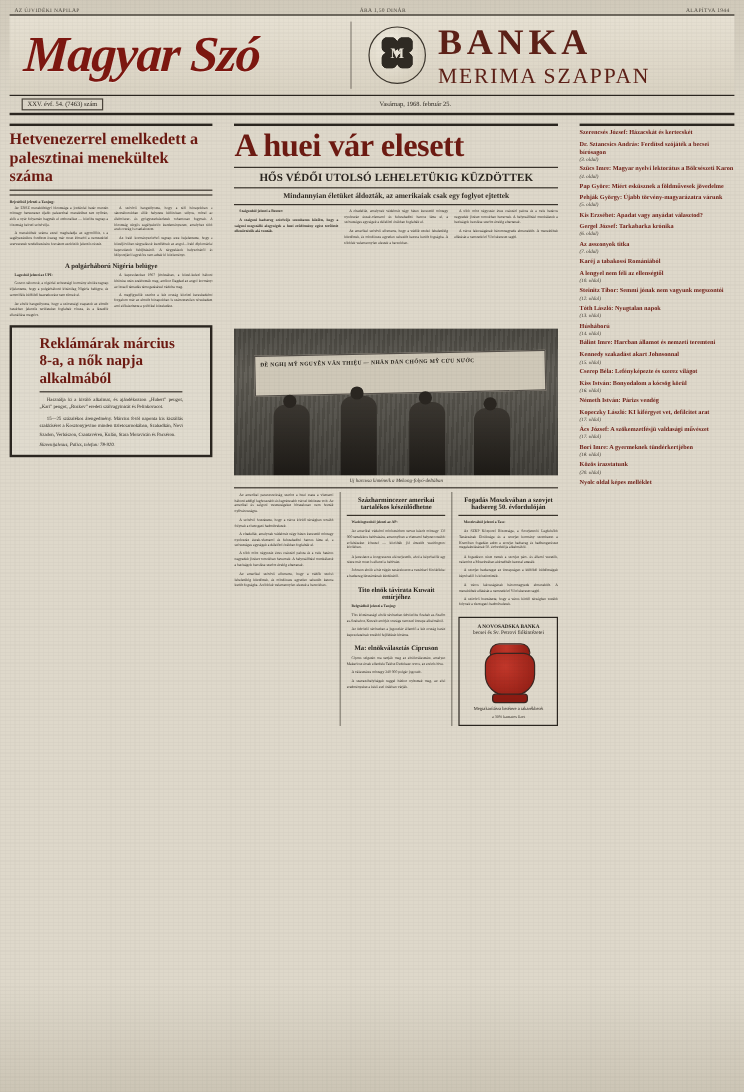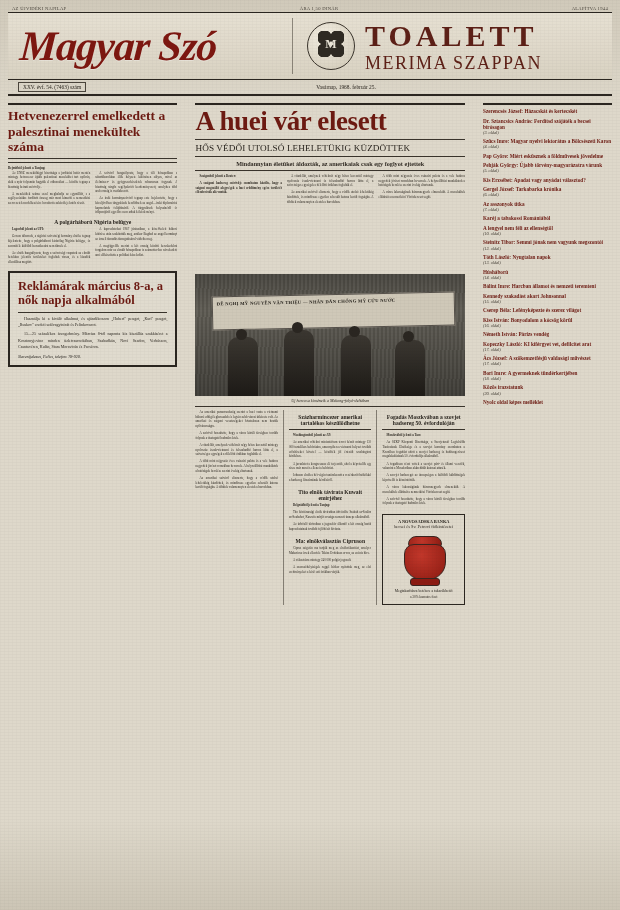--- a/index.html
+++ b/index.html
@@ -96,21 +96,21 @@
   }
   .sub-left{
     font-size:7px;line-height:1.25;text-align:center;font-weight:bold;color:#2a251f;
     margin:3px 2px 4px 2px;
   }
   h1.head-main{
     font-size:27px;line-height:1;font-weight:bold;color:#6d1a12;
     text-align:left;margin:1px 0 4px 0;letter-spacing:-.4px;
   }
   .sub-main1{
-    font-size:9.2px;font-weight:normal;color:#2a251f;margin:2px 0 3px 0;
+    font-size:9.2px;font-weight:bold;text-align:center;color:#2a251f;margin:2px 0 3px 0;
     letter-spacing:.1px;
   }
   .sub-main2{
     font-size:6.2px;font-weight:bold;text-align:center;color:#332d26;margin:2px 0 3px 0;
   }
   
   .body-text{
     font-size:3.1px;line-height:1.52;text-align:justify;color:#2e2922;
     hyphens:auto;overflow:hidden;
   }
@@ -148,21 +148,21 @@
   .photo .f1{left:12%;} .photo .f2{left:33%;height:54%;}
   .photo .f3{left:54%;height:50%;} .photo .f4{left:74%;height:46%;}
   .photo .head{
     position:absolute;width:11px;height:11px;border-radius:50%;
     background:#2a2621;
   }
   .caption{
     font-size:4.2px;text-align:center;font-style:italic;color:#2e2922;margin:1px 0 3px 0;
   }
   .ad-box{
-    border:2px solid #2b2620;margin-top:6px;padding:6px 8px;background:rgba(255,255,255,.08);font-family:Liberation Serif, serif;
+    border:2px solid #2b2620;margin-top:6px;padding:6px 23px;background:rgba(255,255,255,.08);font-family:Liberation Serif, serif;
   }
   .ad-title{
     font-size:12.5px;font-weight:bold;color:#6d1a12;line-height:1.15;margin-bottom:4px;
   }
   .ad-body{font-size:4px;line-height:1.6;text-align:justify;color:#2d2821;}
   .ad-body p{margin:0 0 3px 0;text-indent:6px;}
   .ad-foot{font-size:4px;font-style:italic;margin-top:3px;}
   .idx-item{margin:0 0 3.4px 0;}
   .idx-item .t{
     font-size:5.2px;font-weight:bold;color:#6d1a12;line-height:1.18;display:block;
@@ -209,21 +209,21 @@
   </div>
 
   <div class="masthead">
     <div class="logo">Magyar Szó</div>
     <div class="mast-divider"></div>
     <div class="ad-merima">
       <div class="clover">
         <span class="m">M</span>
       </div>
       <div class="merima-text">
-        <span class="t1">TOALETT</span>
+        <span class="t1">BANKA</span>
         <span class="t2">MERIMA SZAPPAN</span>
       </div>
     </div>
   </div>
 
   <div class="mast-info">
     <span class="box">XXV. évf. 54. (7463) szám</span>
     <span>Vasárnap, 1968. február 25.</span>
     <span></span>
   </div>

